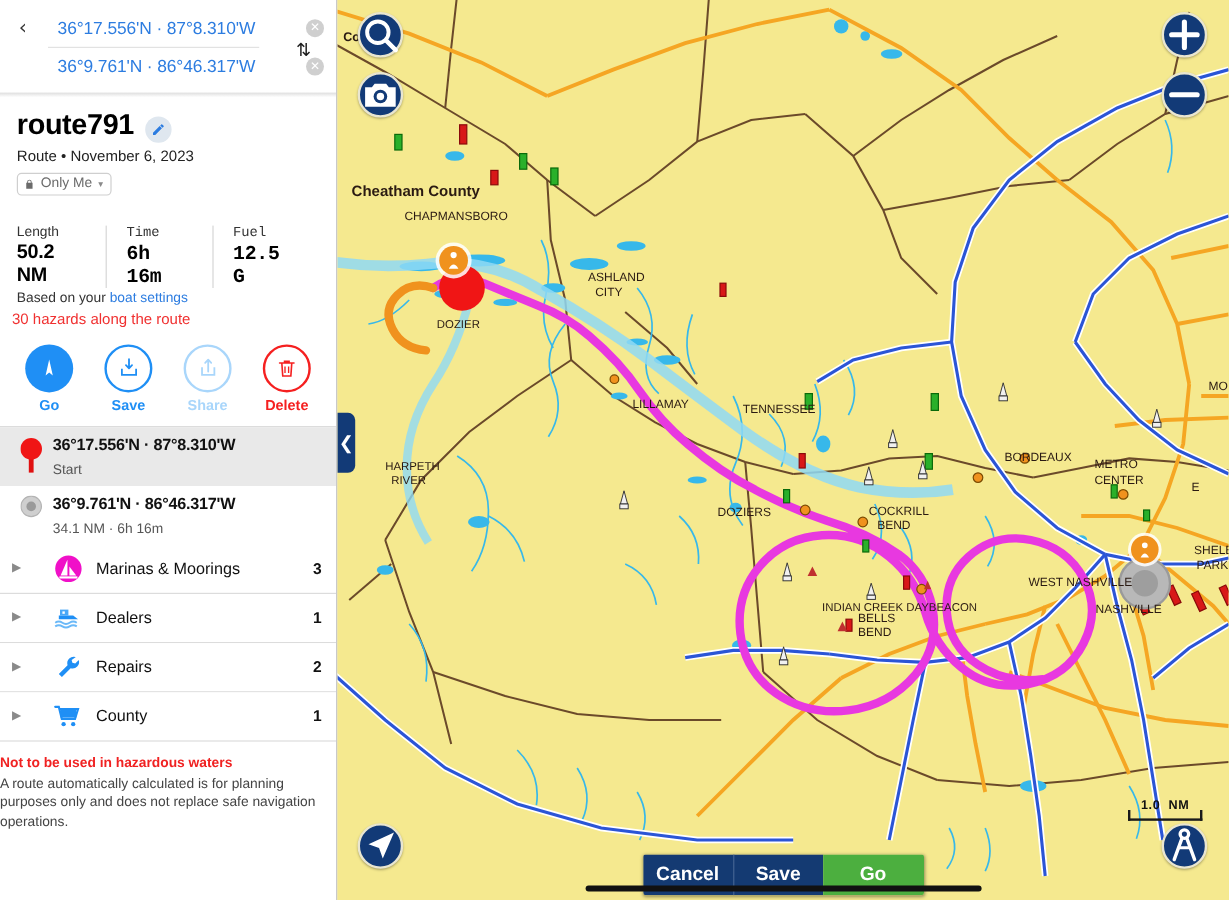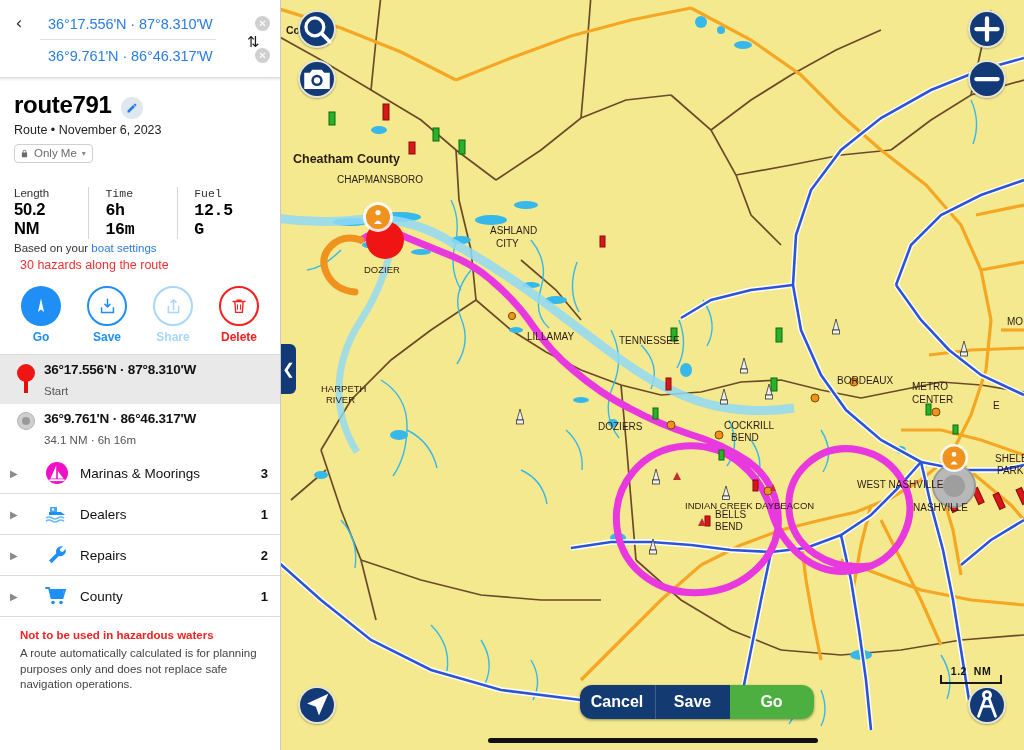--- a/index.html
+++ b/index.html
@@ -61,21 +61,21 @@
   .privacy-pill .caret { font-size: 8px; color:#8a8a8a; }
 
   
   .stats { display: flex; padding: 24px 14px 0 14px; align-items: flex-start; }
   .stat { padding-right: 16px; }
   .stat + .stat { padding-left: 16px; border-left: 1px solid #d6d6d6; font-family: Liberation Mono, monospace; }
   .stat-label { font-size: 11.5px; color: #333; }
   .stat-value { font-size: 16.5px; font-weight: bold; color: #000; margin-top: 1px; letter-spacing:-0.2px;}
   .based-on { font-size: 11.5px; color: #333; padding: 3px 14px 0 14px; }
   .based-on a { color: #2c7ce0; text-decoration: none; }
-  .hazards { font-size: 12.5px; color: #f03030; padding: 4px 14px 0 20px; }
+  .hazards { font-size: 12.5px; color: #f03030; padding: 4px 14px 0 10px; }
 
   
   .actions { display: flex; padding: 14px 8px 10px 8px; }
   .action { flex: 1 1 0; display: flex; flex-direction: column; align-items: center; gap: 4px; cursor: pointer; }
   .action-circle {
     width: 40px; height: 40px; border-radius: 50%;
     display: flex; align-items: center; justify-content: center;
   }
   .action-label { font-size: 12px; font-weight: bold; }
   .act-go   .action-circle { background: #1f8ff5; }
@@ -108,21 +108,21 @@
   .poi-row {
     display: flex; align-items: center; height: 41px;
     border-bottom: 1px solid #dcdcdc; padding: 0 12px 0 10px; cursor: pointer; background:#fff;
   }
   .poi-arrow { flex: 0 0 24px; color: #8a8a8a; font-size: 10px; font-family:"DejaVu Sans",sans-serif; }
   .poi-icon { flex: 0 0 46px; display: flex; align-items: center; justify-content: center; }
   .poi-name { flex: 1 1 auto; font-size: 13.5px; color: #111; }
   .poi-count { font-size: 13px; font-weight: bold; color: #111; }
 
   
-  .disclaimer { padding: 12px 12px 0 20px; }
+  .disclaimer { padding: 12px 12px 0 0; }
   .disc-title { font-size: 11.5px; font-weight: bold; color: #f02222; }
   .disc-body { font-size: 11.5px; color: #444; margin-top: 5px; line-height: 1.35; }
 
   
   .map { position: relative; flex: 1 1 auto; height: 750px; background: #f5e98f; overflow: hidden; }
   .map svg { position:absolute; inset:0; width: 100%; height: 100%; display:block;}
 
   .map-btn {
     position: absolute; width: 38px; height: 38px; border-radius: 50%;
     background: #123a77; border: 2px solid #e9e6d0; cursor: pointer;
@@ -141,24 +141,23 @@
     background: #123a77; border-radius: 0 6px 6px 0; z-index: 9;
     display: flex; align-items: center; justify-content: center; cursor: pointer;
     color: #fff; font-size: 15px; font-family:"DejaVu Sans",sans-serif;
   }
 
   .scalebar { position: absolute; right: 22px; top: 665px; width: 62px; z-index: 8; text-align:center;}
   .scalebar .bar { height: 9px; border-left: 2px solid #1a1a1a; border-right: 2px solid #1a1a1a; border-bottom: 2px solid #1a1a1a; }
   .scalebar .lbl { font-size: 10.5px; font-weight: bold; color: #111; letter-spacing: .5px; margin-bottom:-2px;}
 
   .bottom-bar {
-    position: absolute; left: 50%; transform: translateX(-50%); top: 685px;
-    display: flex; border-radius: 12px; overflow: hidden; z-index: 8;
+    position: absolute; left: 50%; transform: translateX(-50%); top: 712px;
+    display: flex; border-radius: 2px; overflow: hidden; z-index: 8;
     box-shadow: 0 1px 3px rgba(0,0,0,.4);
-    margin-left: 44px;
   }
   .bottom-bar button {
     border: none; color: #fff; font-size: 16px; font-weight: bold;
     padding: 8px 0; width: 75px; cursor: pointer; font-family: "Liberation Sans", sans-serif;
   }
   .bb-cancel { background: #143a72; }
   .bb-save { background: #143a72; border-left: 1px solid #3e5f92 !important; }
   .bb-gobtn { background: #4caf3f; width: 84px !important; }
 
   .home-indicator {
@@ -686,21 +685,21 @@
     <div class="map-btn" id="btn-divider">
       <svg width="20" height="20" viewBox="0 0 24 24">
         <circle cx="12" cy="5" r="2.5" fill="none" stroke="#fff" stroke-width="2"></circle>
         <path d="M10.6 7.4 L6 20 M13.4 7.4 L18 20" stroke="#fff" stroke-width="2" stroke-linecap="round"></path>
         <path d="M8.5 13h7" stroke="#fff" stroke-width="1.8"></path>
       </svg>
     </div>
 
     <div class="scalebar">
       <div class="lbl">
-        <span>1.2</span>
+        <span>1.0</span>
         &nbsp;<span>NM</span>
       </div>
       <div class="bar"></div>
     </div>
 
     <div class="bottom-bar">
       <button class="bb-cancel">Cancel</button>
       <button class="bb-save">Save</button>
       <button class="bb-gobtn">Go</button>
     </div>

